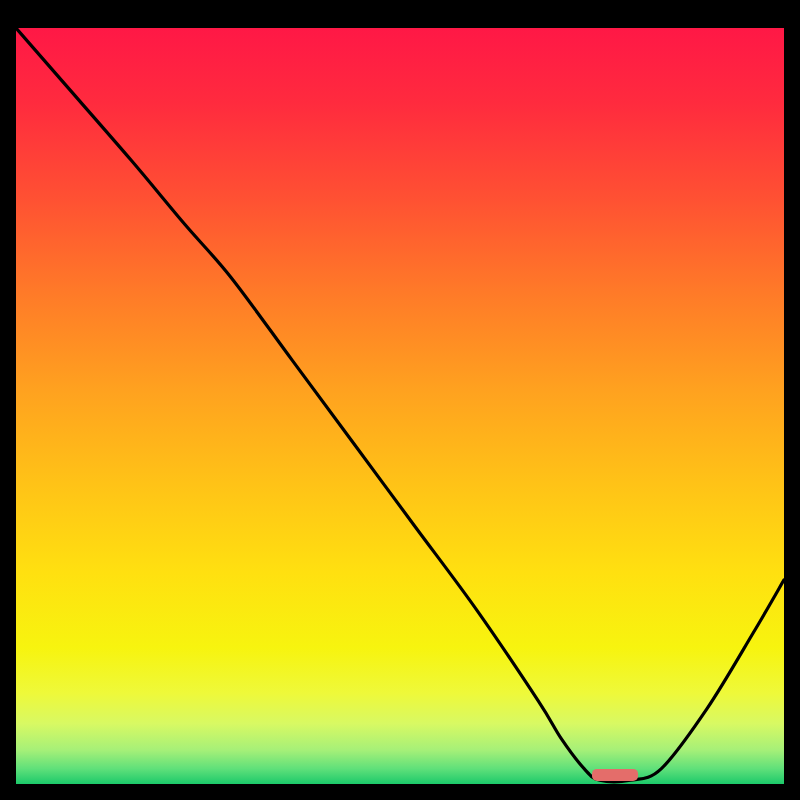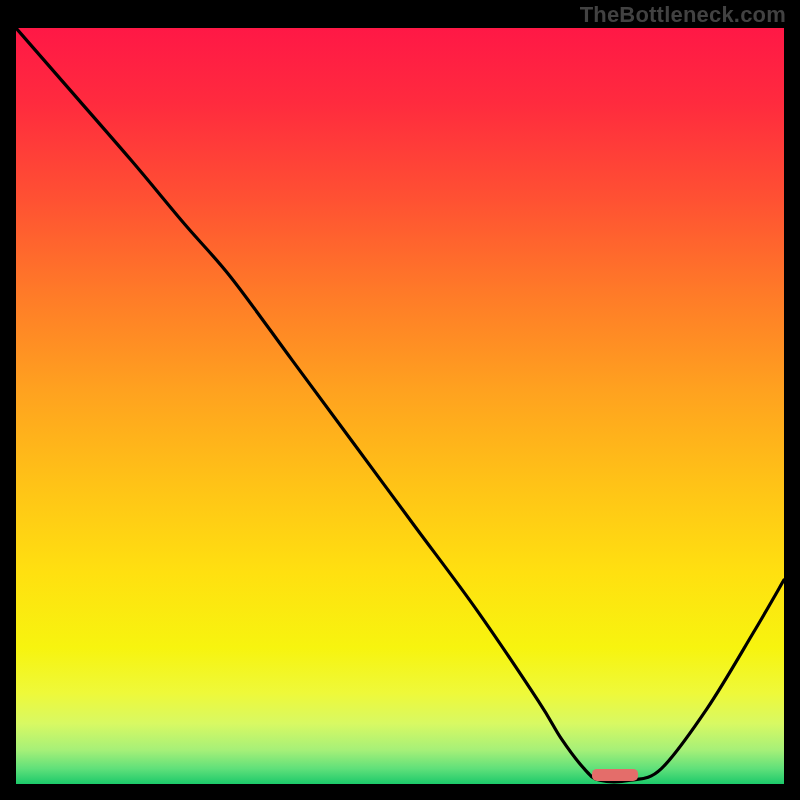--- a/index.html
+++ b/index.html
@@ -41,21 +41,20 @@
     display: block;
     width: 768px;
     height: 756px;
   }
 </style>
 </head>
 <body>
 
 <div class="frame">
 
-  <div class="watermark">TheBottleneck.com</div>
 
   <div class="plot-area">
     <svg viewBox="0 0 768 756" preserveAspectRatio="none">
       <defs>
         <linearGradient id="bg-grad" x1="0" y1="0" x2="0" y2="1">
             <stop offset="0%" stop-color="#ff1846"></stop>
             <stop offset="10%" stop-color="#ff2b3e"></stop>
             <stop offset="22%" stop-color="#ff4f33"></stop>
             <stop offset="35%" stop-color="#ff7a28"></stop>
             <stop offset="48%" stop-color="#ffa21f"></stop>

